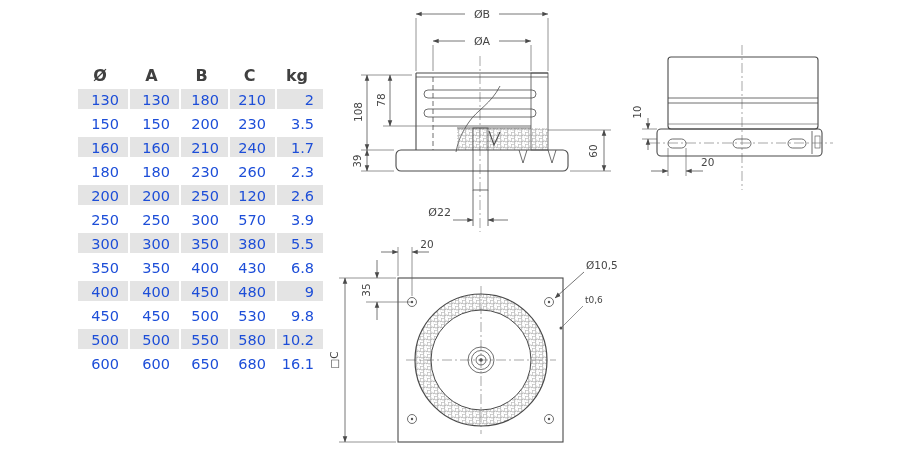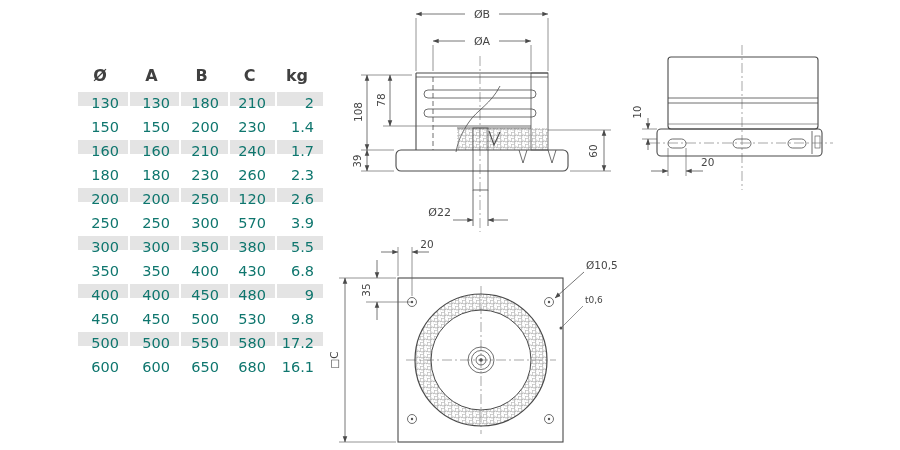--- a/index.html
+++ b/index.html
@@ -4,21 +4,21 @@
 <style>
   html,body{margin:0;padding:0;background:#fff;}
   .canvas{position:relative;width:900px;height:450px;background:#ffffff;overflow:hidden;
           font-family:"DejaVu Sans",sans-serif;}
   
   .size-table{position:absolute;left:78px;top:62px;width:246px;}
   .thead,.trow{display:grid;grid-template-columns:50px 49px 47px 45px 46px;column-gap:2px;}
   .thead{height:26px;align-items:center;}
   .hcell{font-size:16px;font-weight:bold;color:#404040;text-align:center;padding-right:6px;}
   .trow{height:22px;margin-bottom:2px;align-items:center;}
-  .tcell{height:14px;line-height:22px;font-size:14.5px;color:#0f766e;text-align:right;padding-right:9px;box-sizing:border-box;background:transparent;}
+  .tcell{height:20px;line-height:22px;font-size:14.5px;color:#1d4ed8;text-align:right;padding-right:9px;box-sizing:border-box;background:transparent;}
   .trow.shade .tcell{background:#e4e4e4;}
   
   svg.draw{position:absolute;left:0;top:0;}
   svg text{font-family:"DejaVu Sans",sans-serif;fill:#454545;}
   .ln{stroke:#4a4a4a;fill:none;}
   .main{stroke-width:1.1;}
   .med{stroke-width:0.8;}
   .thin{stroke:#5a5a5a;stroke-width:0.65;}
   .dim{stroke:#4a4a4a;stroke-width:0.75;}
   .cl{stroke:#6b6b6b;stroke-width:0.6;stroke-dasharray:10 3 2 3;}
@@ -43,21 +43,21 @@
           <div class="tcell">130</div>
           <div class="tcell">180</div>
           <div class="tcell">210</div>
           <div class="tcell">2</div>
         </div>
         <div class="trow">
           <div class="tcell">150</div>
           <div class="tcell">150</div>
           <div class="tcell">200</div>
           <div class="tcell">230</div>
-          <div class="tcell">1.4</div>
+          <div class="tcell">3.5</div>
         </div>
         <div class="trow shade">
           <div class="tcell">160</div>
           <div class="tcell">160</div>
           <div class="tcell">210</div>
           <div class="tcell">240</div>
           <div class="tcell">1.7</div>
         </div>
         <div class="trow">
           <div class="tcell">180</div>
@@ -106,21 +106,21 @@
           <div class="tcell">450</div>
           <div class="tcell">500</div>
           <div class="tcell">530</div>
           <div class="tcell">9.8</div>
         </div>
         <div class="trow shade">
           <div class="tcell">500</div>
           <div class="tcell">500</div>
           <div class="tcell">550</div>
           <div class="tcell">580</div>
-          <div class="tcell">17.2</div>
+          <div class="tcell">10.2</div>
         </div>
         <div class="trow">
           <div class="tcell">600</div>
           <div class="tcell">600</div>
           <div class="tcell">650</div>
           <div class="tcell">680</div>
           <div class="tcell">16.1</div>
         </div>
       </div>
   </div>

